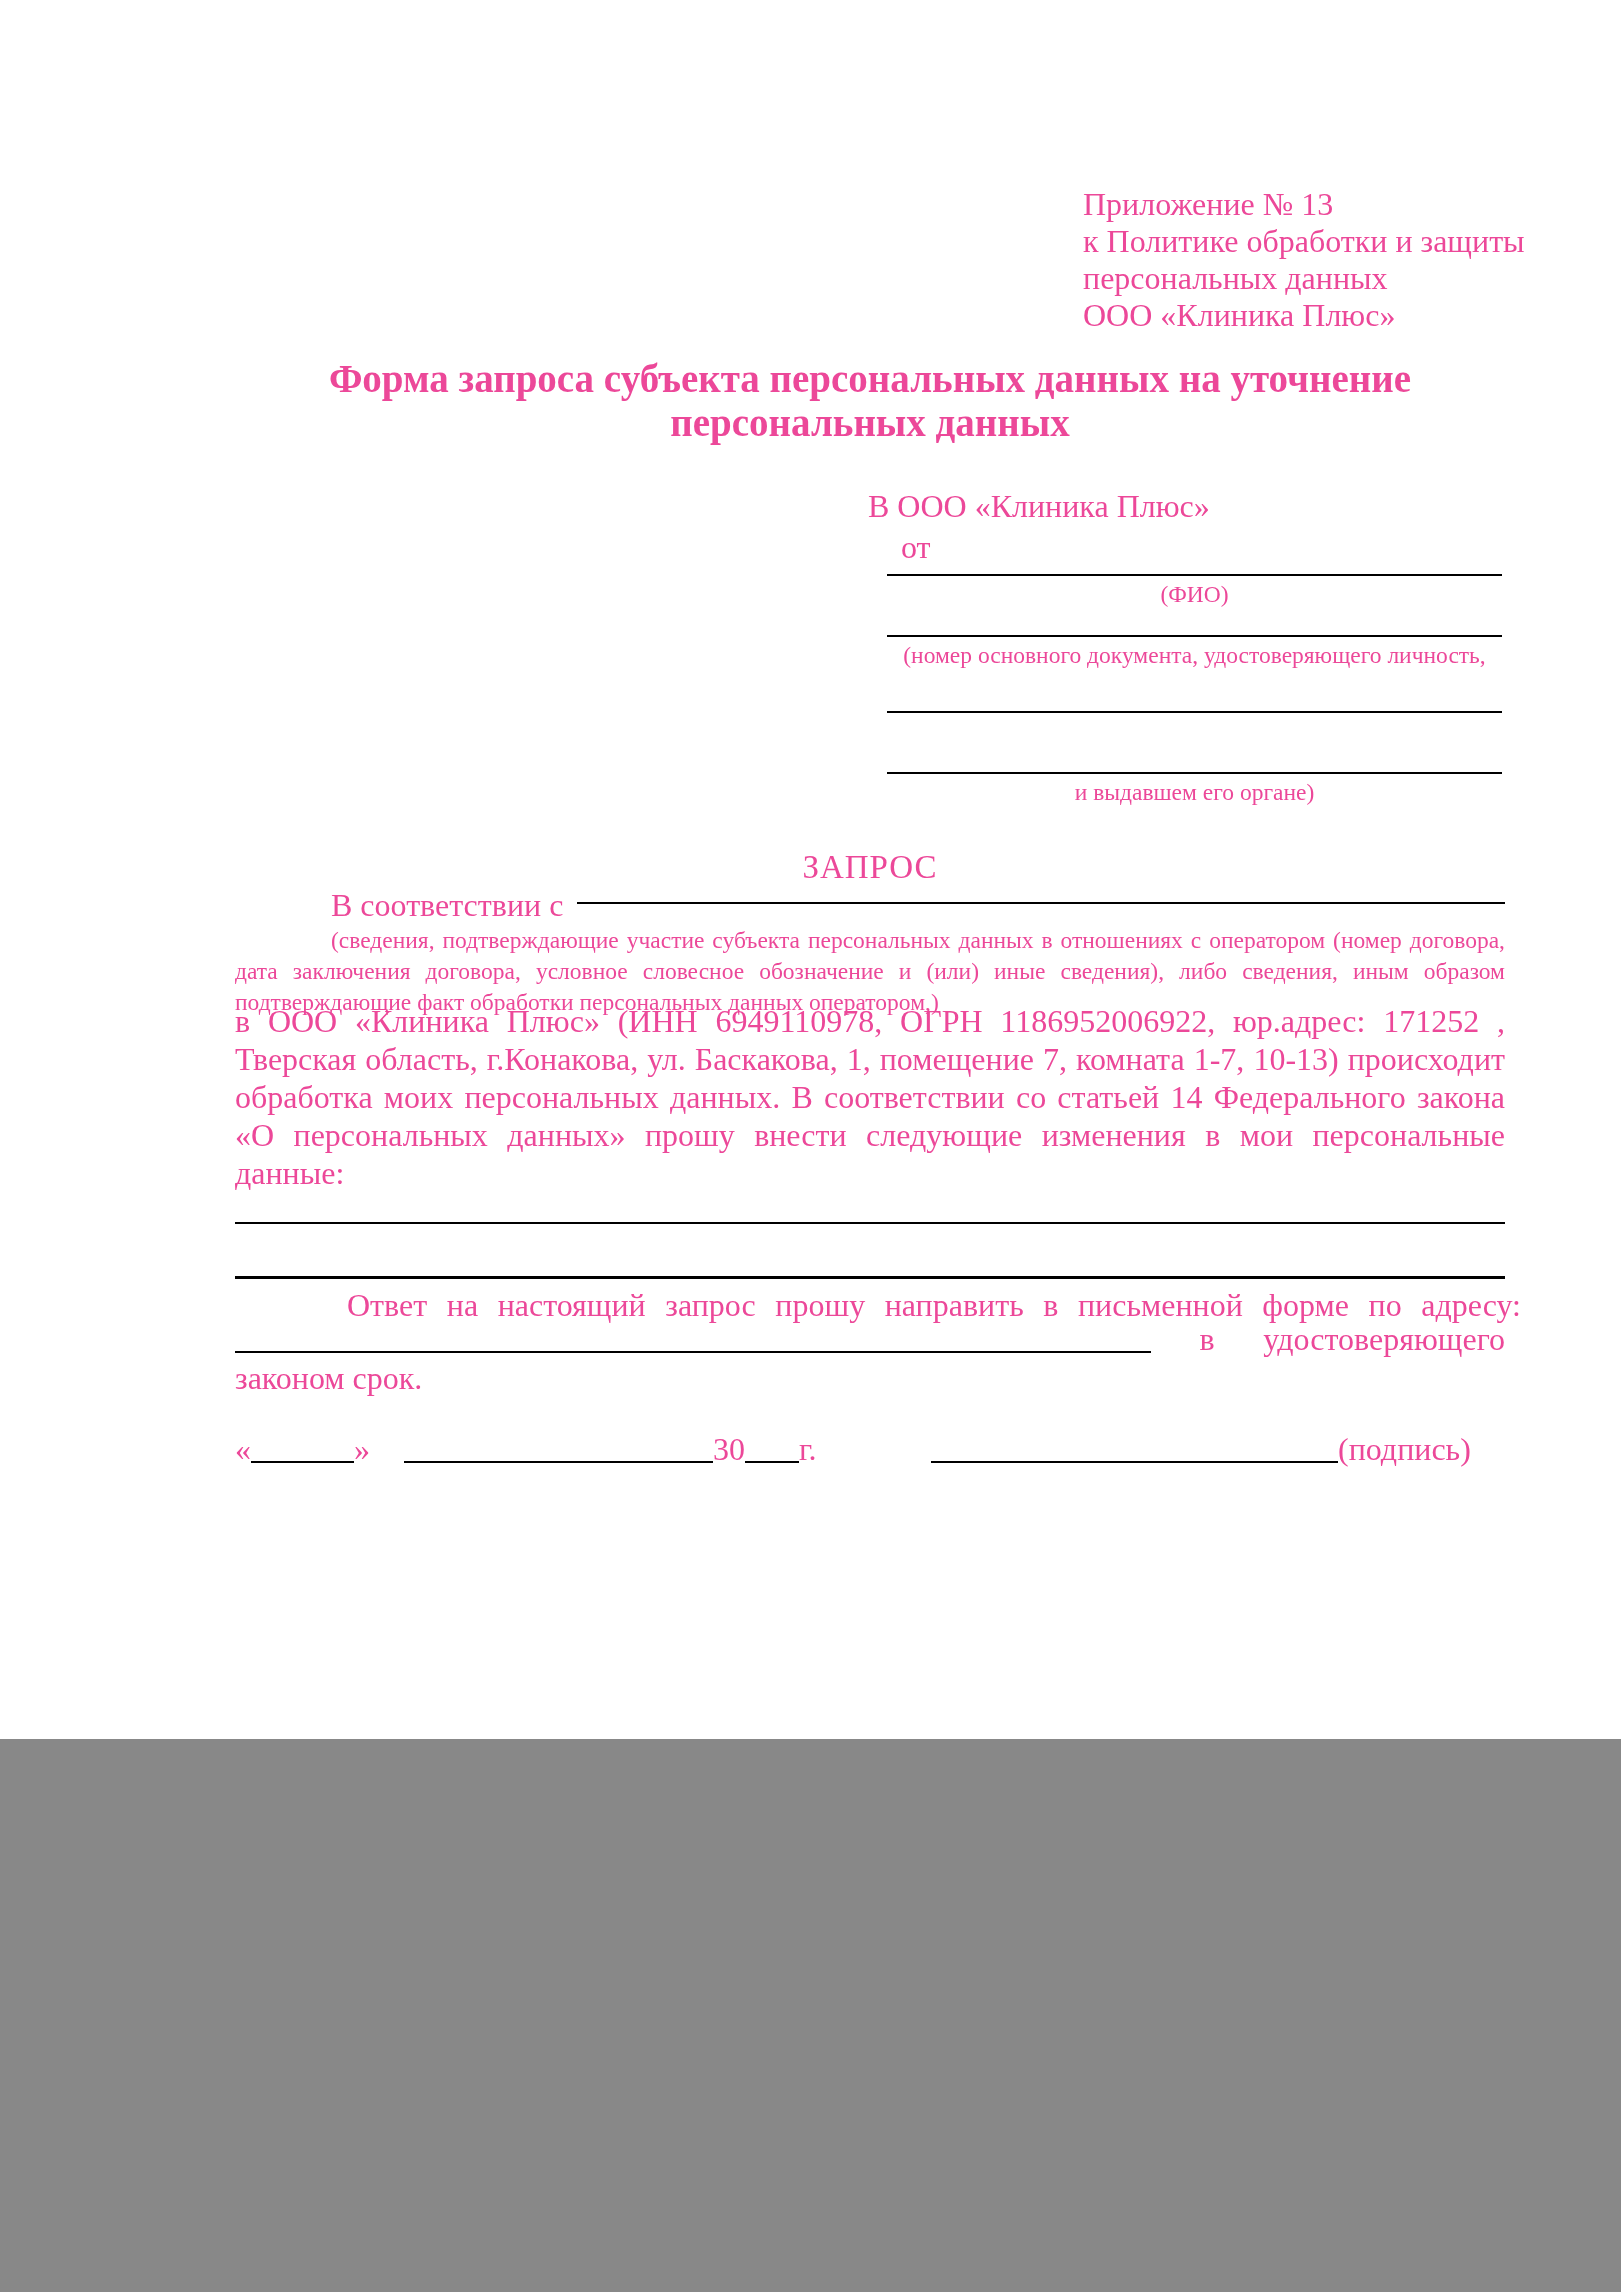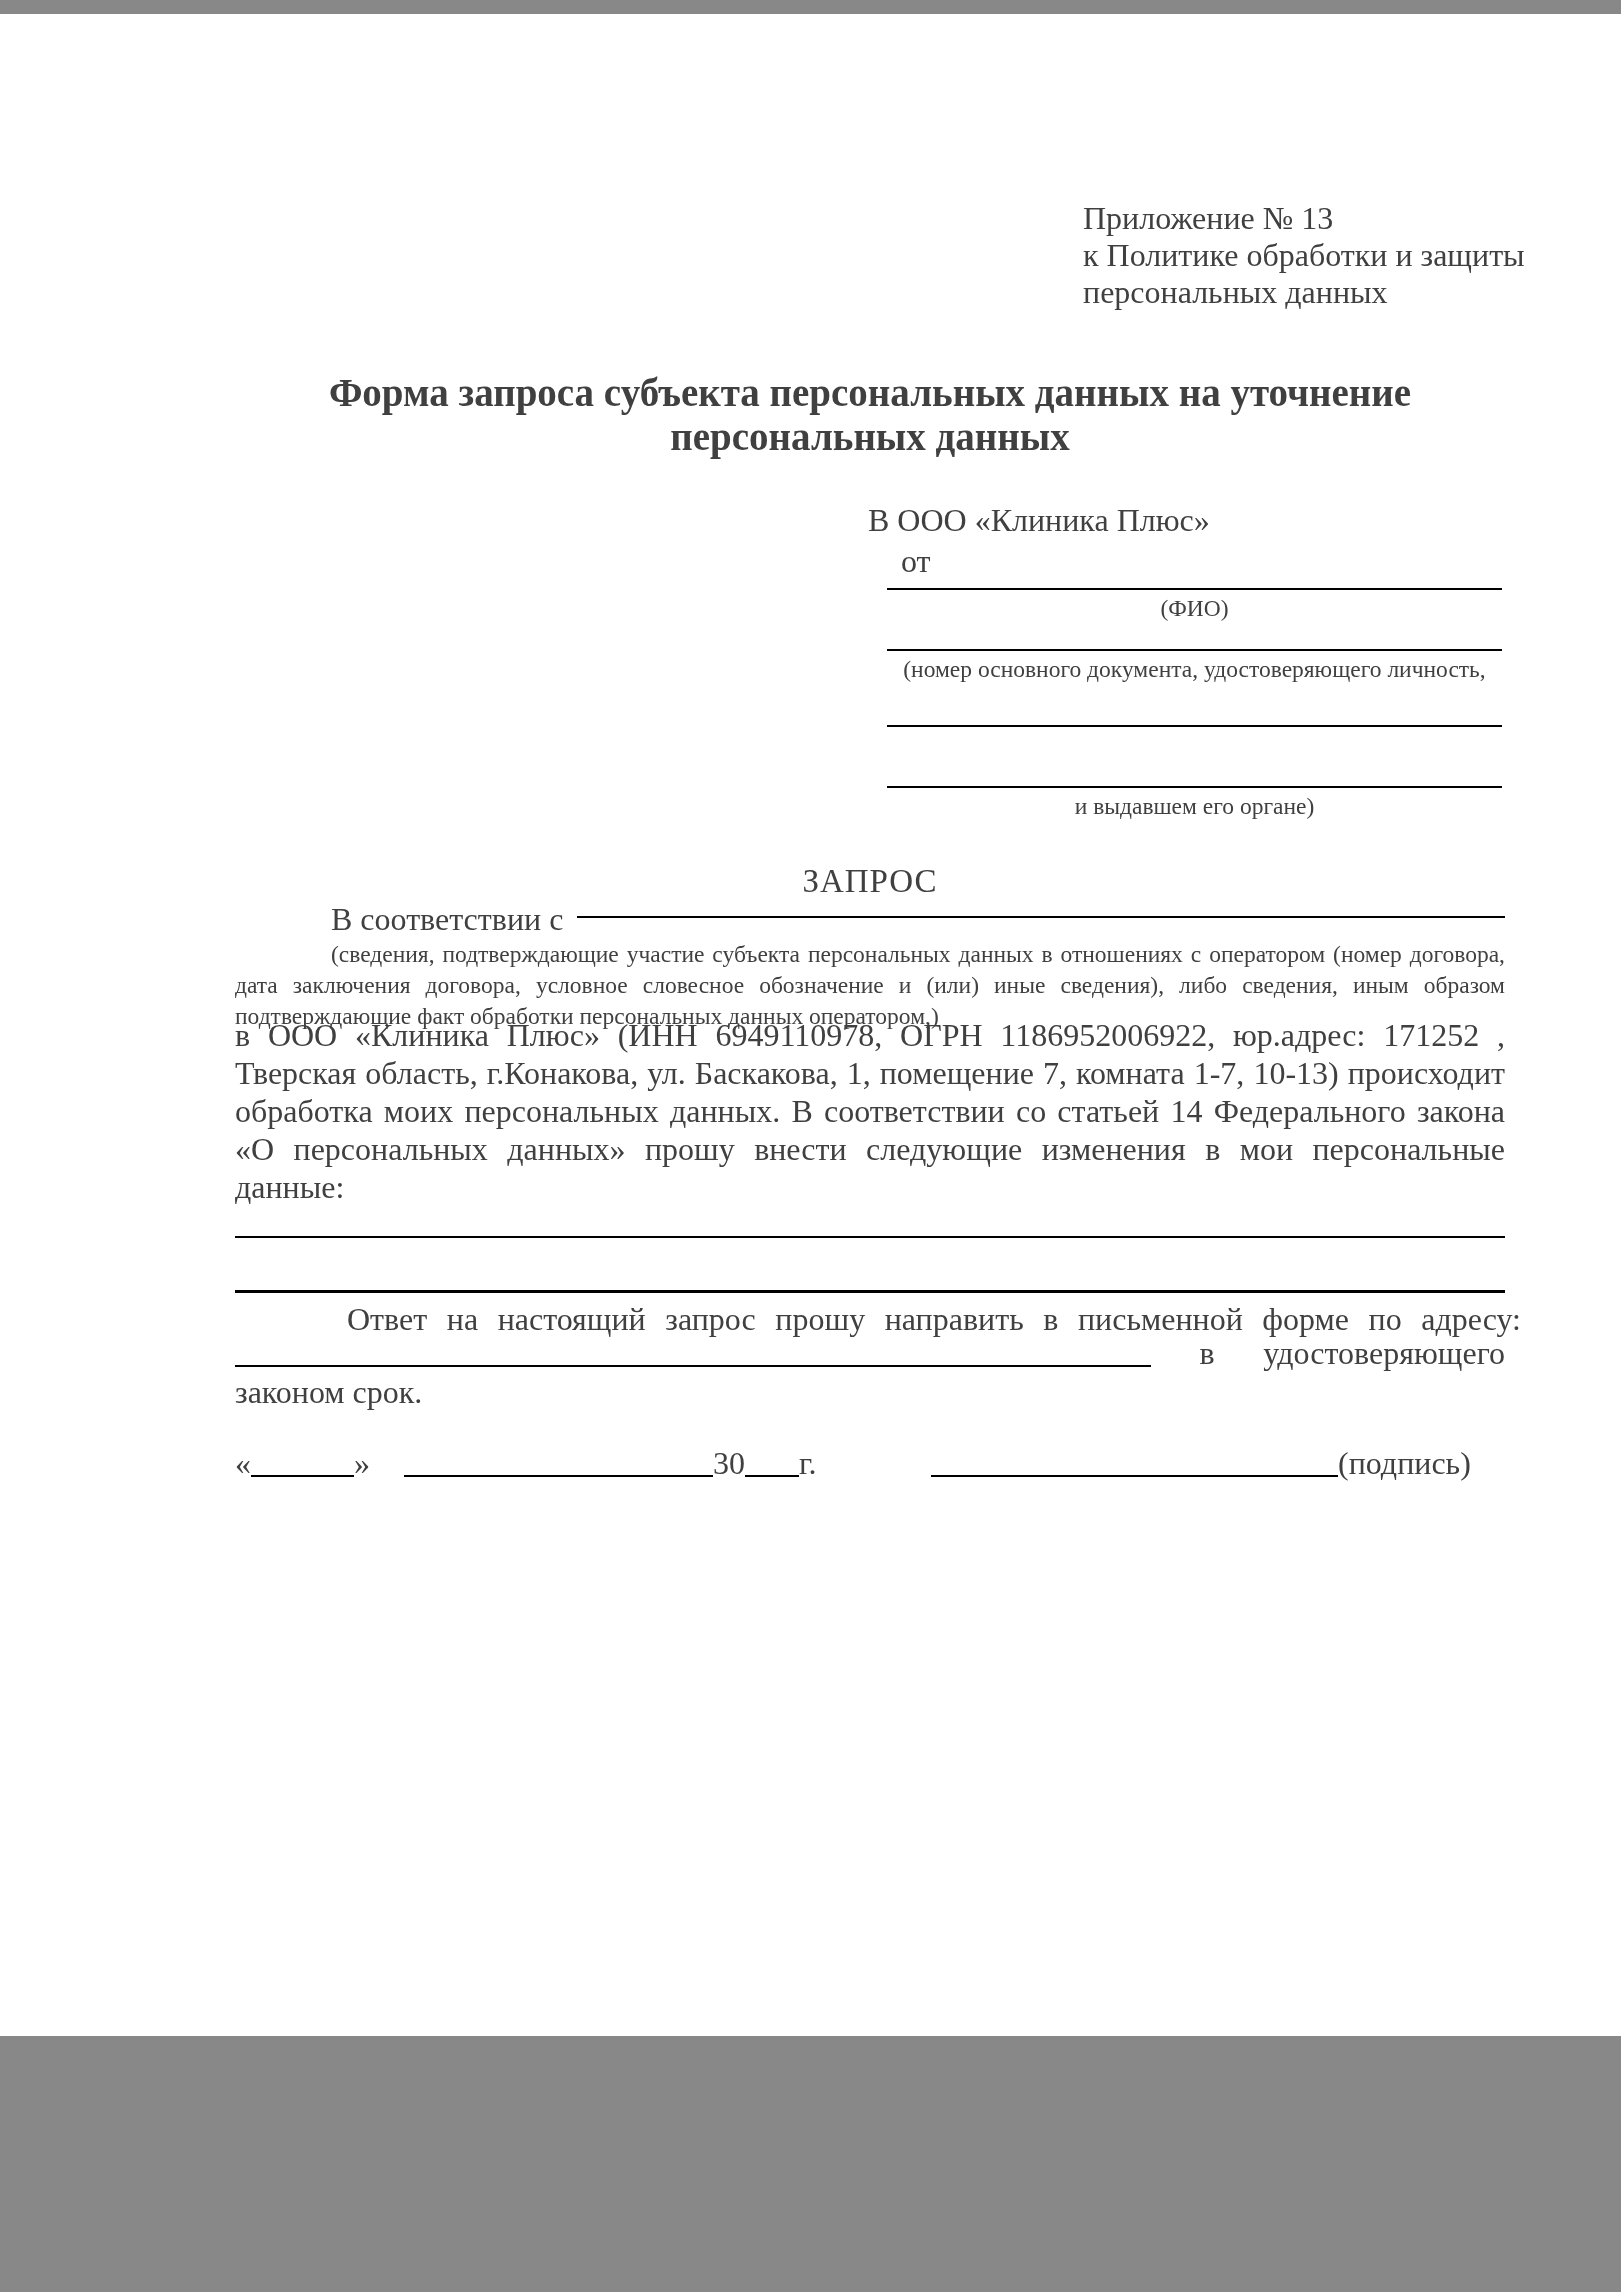--- a/index.html
+++ b/index.html
@@ -1,22 +1,22 @@
 <!DOCTYPE html>
 <html lang="ru"><head>
 <meta charset="utf-8">
 <style>
   html, body { margin: 0; padding: 0; background: #888; }
   .page {
     position: relative;
     width: 1621px;
-    height: 2022px;
-    margin: 14px auto;
+    height: 1739px;
+    margin: 0 auto;
     background: #ffffff;
-    color: #404040;
+    color: #ec4899;
     font-family: "Liberation Serif", "DejaVu Serif", serif;
     overflow: hidden;
   }
   .abs { position: absolute; }
   .small-text { font-size: 23.5px; line-height: 28px; }
 
   
   .appendix { left: 1083px; top: 186px; font-size: 32px; line-height: 37px; white-space: nowrap; }
 
   
@@ -88,20 +88,21 @@
 </style>
 </head>
 <body>
 
 <div class="page">
 
   <div class="abs appendix">
     <div>Приложение № 13</div>
     <div>к Политике обработки и защиты</div>
     <div>персональных данных</div>
+    <div>ООО «Клиника Плюс»</div>
   </div>
 
   <div class="abs doc-title">
     <div>Форма запроса субъекта персональных данных на уточнение</div>
     <div>персональных данных</div>
   </div>
 
   <div class="abs addr-to">В ООО «Клиника Плюс»</div>
   <div class="abs addr-from">от</div>
 

